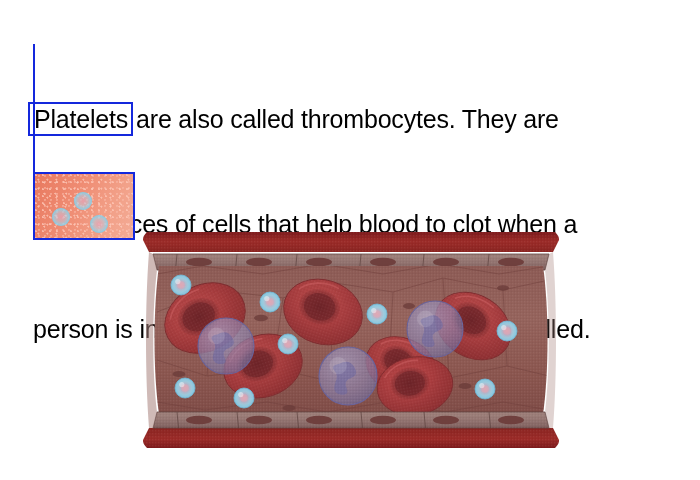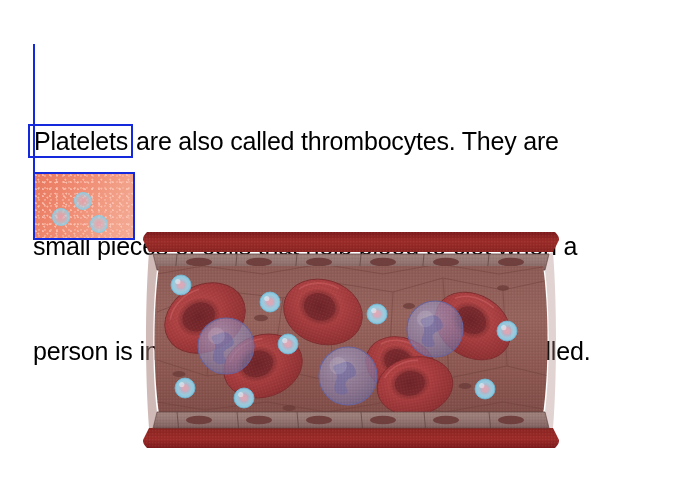--- a/index.html
+++ b/index.html
@@ -12,21 +12,21 @@
     height: 480px;
     position: relative;
     overflow: hidden;
     font-family: "Liberation Sans", sans-serif;
   }
 
   
   #lesson-text {
     position: absolute;
     left: 33px;
-    top: 54px;
+    top: 32px;
     width: 650px;
     font-size: 25px;
     line-height: 35px;
     color: #000000;
     letter-spacing: -0.2px;
     white-space: pre-wrap;
   }
   .term-box {
     display: inline-block;
     border: 2px solid #1428dc;

